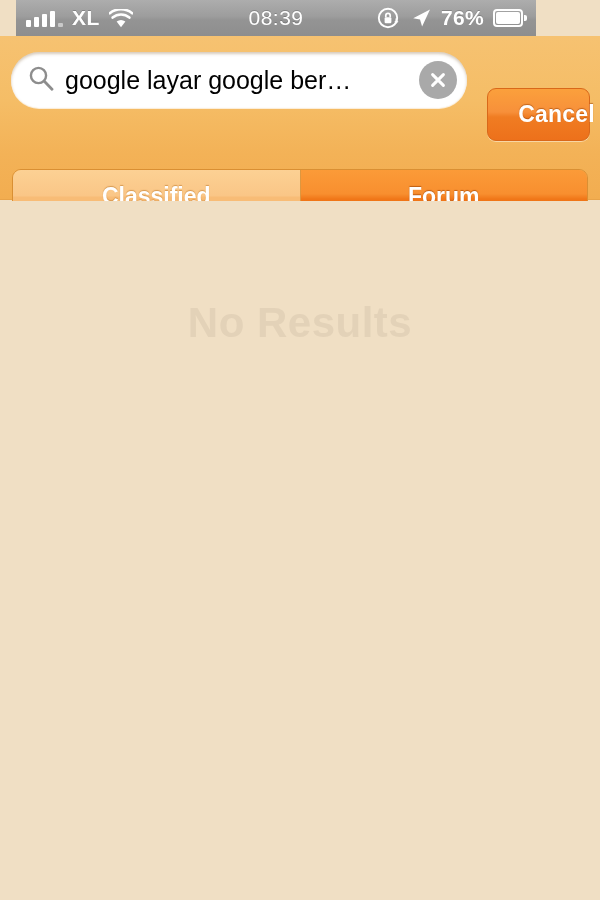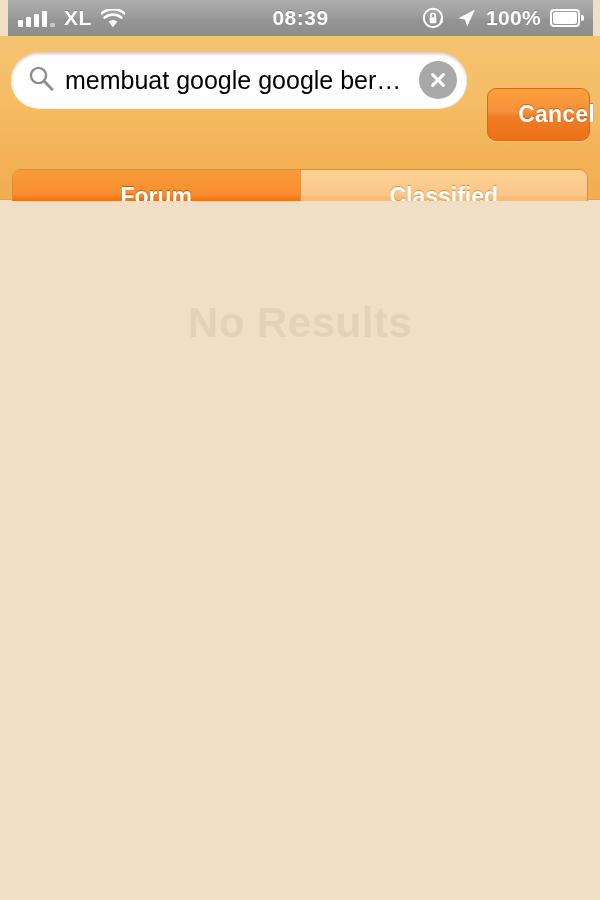--- a/index.html
+++ b/index.html
@@ -10,22 +10,22 @@
     overflow:hidden;
   }
   #screen {
     position:relative;
     width:600px; height:900px;
     background:#f0dfc4;
   }
 
   
   #status-bar {
-    position:absolute; left:8px; top:0;
-    width:585px; height:36px;
+    position:absolute; left:16px; top:0;
+    width:520px; height:36px;
     background:linear-gradient(180deg,#adadad 0%,#9d9d9d 45%,#949494 55%,#8e8e8e 100%);
     display:flex; align-items:center;
     color:#ffffff;
   }
   #status-left {
     display:flex; align-items:center;
     margin-left:10px; gap:9px;
   }
   .sig-bars { display:flex; align-items:flex-end; gap:3px; height:18px; }
   .sig-bars i { display:block; width:5px; background:#ffffff; border-radius:1px; }
@@ -42,21 +42,21 @@
   }
   #wifi-icon { width:24px; height:19px; display:block; }
 
   #status-center {
     position:absolute; left:0; right:0; top:0;
     height:36px;
     display:flex; align-items:center; justify-content:center;
     pointer-events:none;
   }
   #clock {
-    font-size:21px; font-weight:bold;
+    font-size:21px; font-weight:normal;
     letter-spacing:0.5px;
     text-shadow:0 -1px 0 rgba(0,0,0,0.18);
   }
 
   #status-right {
     position:absolute; right:9px; top:0;
     height:36px;
     display:flex; align-items:center; gap:9px;
   }
   .si { display:block; }
@@ -213,59 +213,59 @@
           <path d="M8.8 11.2 v-1.7 a2.2 2.2 0 0 1 4.4 0 v1.7" stroke="#ffffff" stroke-width="1.7" fill="none"></path>
           <path d="M19.4 12.4 v3.4" stroke="#ffffff" stroke-width="1.8" fill="none"></path>
           <path d="M17.3 15.2 l2.1 2.6 l2.1 -2.6 z" fill="#ffffff"></path>
         </svg>
       </span>
       <span>
         <svg class="si" width="22" height="22" viewBox="0 0 22 22" xmlns="http://www.w3.org/2000/svg">
           <path d="M20 2.4 L3.2 11.2 L10 12.6 L12.1 19.6 Z" fill="#ffffff"></path>
         </svg>
       </span>
-      <span id="battery-pct">100%</span>
+      <span id="battery-pct">76%</span>
       <span id="battery-icon">
         <span class="shell"></span>
         <span class="fill"></span>
         <span class="cap"></span>
       </span>
     </div>
   </div>
 
   <div id="search-toolbar">
 
     <div id="search-row">
 
       <div id="search-field">
         <span>
           <svg id="search-icon" viewBox="0 0 26 26" xmlns="http://www.w3.org/2000/svg">
             <circle cx="10.5" cy="10.5" r="7.6" stroke="#8d8d8d" stroke-width="2.4" fill="none"></circle>
             <path d="M16.3 16.3 L24 24.2" stroke="#8d8d8d" stroke-width="2.8" stroke-linecap="round"></path>
           </svg>
         </span>
-        <span id="search-text" title="membuat layar google ber…">membuat google google ber…</span>
+        <span id="search-text" title="membuat layar google ber…">google layar google ber…</span>
         <span id="clear-button">
           <svg id="clear-icon" viewBox="0 0 20 20" xmlns="http://www.w3.org/2000/svg">
             <path d="M4.6 4.6 L15.4 15.4 M15.4 4.6 L4.6 15.4" stroke="#ffffff" stroke-width="3" stroke-linecap="round"></path>
           </svg>
         </span>
       </div>
 
       <div id="cancel-button">
         <span id="cancel-label">Cancel</span>
       </div>
     </div>
 
     <div id="segmented-control">
+      <div class="segment">
+        <span>Classified</span>
+      </div>
       <div class="segment selected">
         <span>Forum</span>
-      </div>
-      <div class="segment">
-        <span>Classified</span>
       </div>
     </div>
   </div>
 
   <div id="content">
     <div id="no-results">No Results</div>
   </div>
 
 </div>
 

